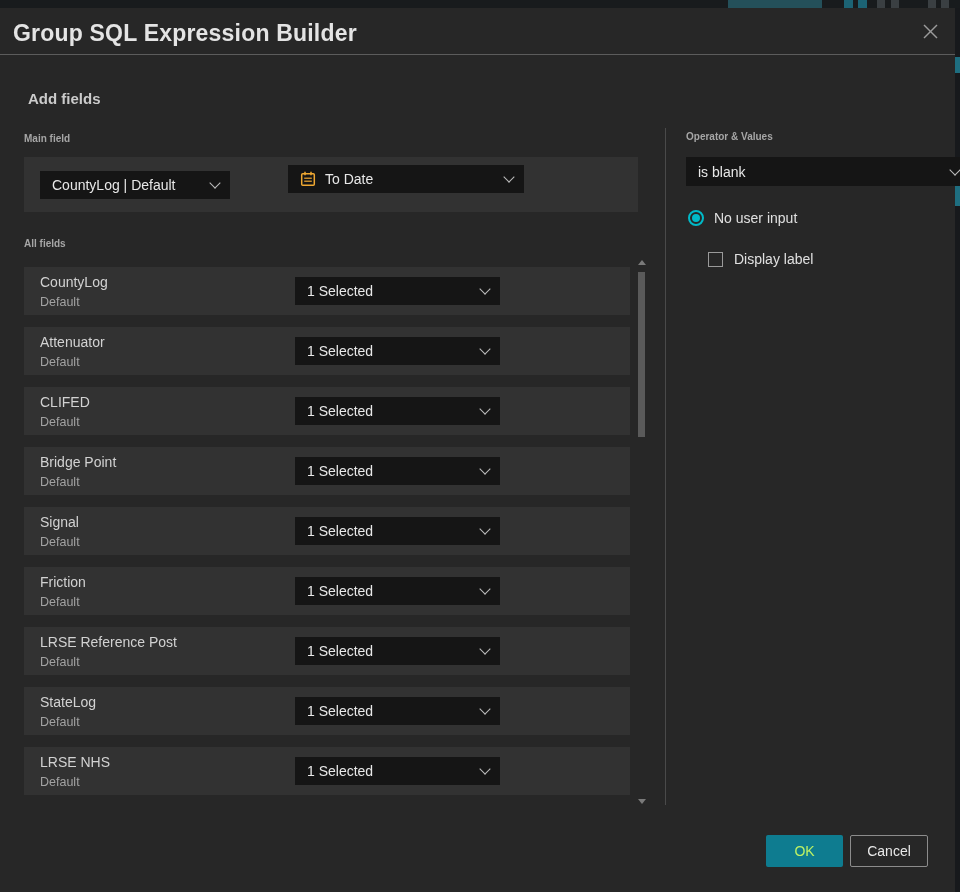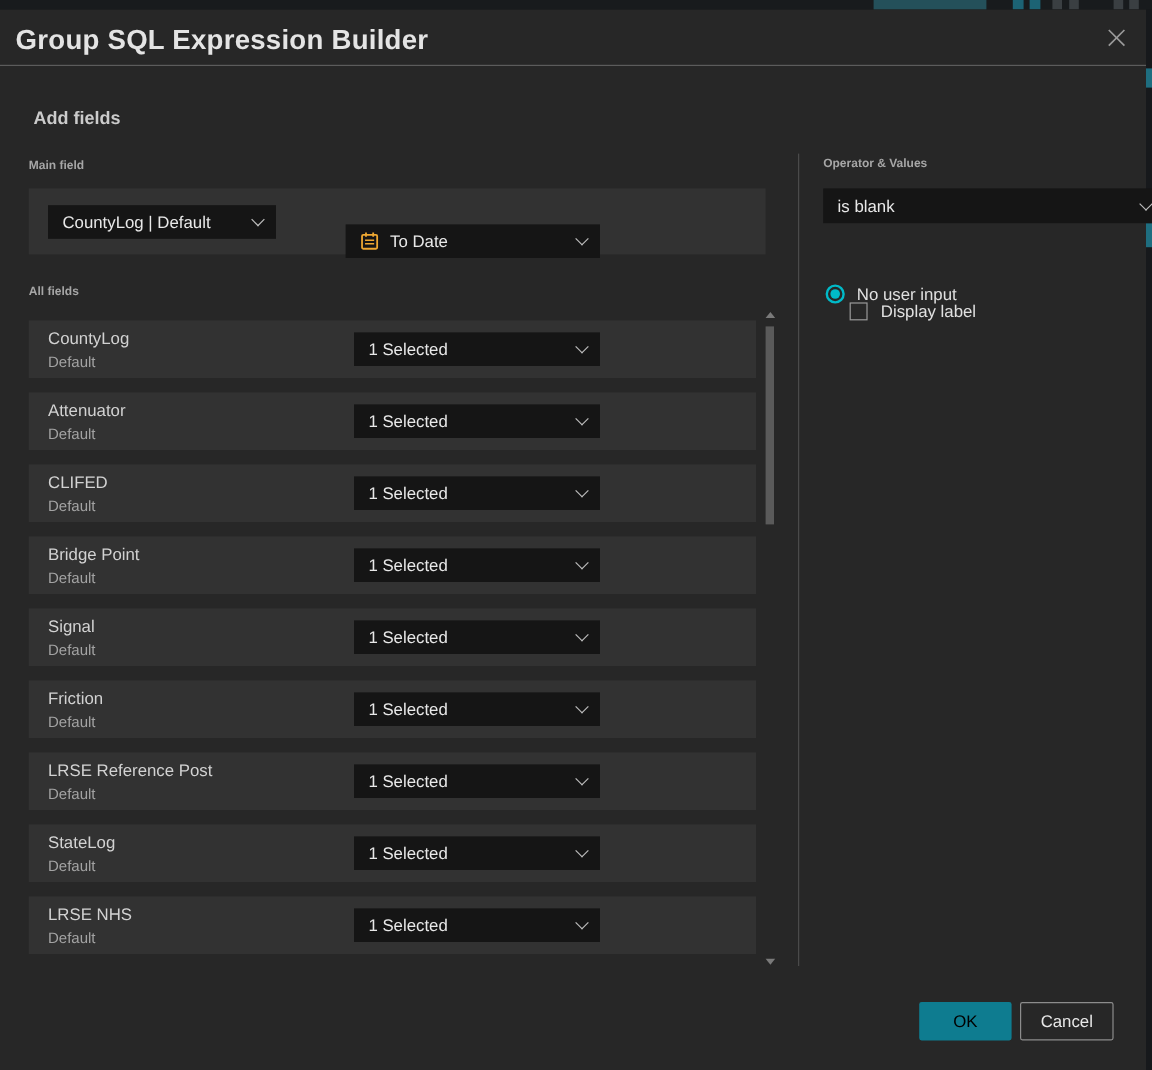--- a/index.html
+++ b/index.html
@@ -30,46 +30,46 @@
     background:#151515;height:28px;box-sizing:border-box;
     display:flex;align-items:center;justify-content:space-between;
     padding:0 11px 0 12px;cursor:pointer;
   }
   .dd-text{font-size:14px;color:#e8e8e8;white-space:nowrap;}
   .dd-left{display:flex;align-items:center;gap:9px;}
   .chev{width:7px;height:7px;border-right:1.6px solid #bdbdbd;border-bottom:1.6px solid #bdbdbd;transform:rotate(45deg);margin-top:-4px;flex:0 0 auto;}
   
   .main-field-box{position:absolute;left:24px;top:149px;width:614px;height:55px;background:#323232;}
   .main-dd1{position:absolute;left:16px;top:14px;width:190px;}
-  .main-dd2{position:absolute;left:264px;top:30px;width:212px;}
+  .main-dd2{position:absolute;left:264px;top:8px;width:236px;}
   
   .fields-list{position:absolute;left:24px;top:259px;width:606px;}
   .field-row{position:relative;height:48px;background:#323232;margin-bottom:12px;}
   .field-name{position:absolute;left:16px;top:7px;font-size:14px;color:#d2d2d2;}
   .field-sub{position:absolute;left:16px;top:28px;font-size:12.5px;color:#a3a3a3;}
   .row-dd{position:absolute;left:271px;top:10px;width:205px;}
   
   .scrollbar{position:absolute;left:636px;top:248px;width:12px;height:552px;}
   .sb-arrow-up{position:absolute;left:2px;top:4px;width:0;height:0;border-left:4px solid transparent;border-right:4px solid transparent;border-bottom:5px solid #7a7a7a;}
   .sb-thumb{position:absolute;left:2px;top:16px;width:7px;height:165px;background:#5a5a5a;}
   .sb-arrow-down{position:absolute;left:2px;bottom:4px;width:0;height:0;border-left:4px solid transparent;border-right:4px solid transparent;border-top:5px solid #7a7a7a;}
   
   .v-divider{position:absolute;left:665px;top:120px;width:1px;height:677px;background:#4a4a4a;}
   
   .op-label{left:686px;top:123px;}
   .op-dd{position:absolute;left:686px;top:149px;width:284px;height:29px;}
-  .radio-row{position:absolute;left:688px;top:229px;display:flex;align-items:center;gap:10px;cursor:pointer;}
+  .radio-row{position:absolute;left:688px;top:202px;display:flex;align-items:center;gap:10px;cursor:pointer;}
   .radio{width:16px;height:16px;border-radius:50%;border:2px solid #00bac8;box-sizing:border-box;position:relative;background:transparent;flex:0 0 auto;}
   .radio.on::after{content:"";position:absolute;left:2px;top:2px;width:8px;height:8px;border-radius:50%;background:#00bac8;}
   .choice-label{font-size:14px;color:#e0e0e0;}
   .check-row{position:absolute;left:708px;top:243px;display:flex;align-items:center;gap:11px;cursor:pointer;}
   .checkbox{width:15px;height:15px;border:1.5px solid #9a9a9a;box-sizing:border-box;background:transparent;flex:0 0 auto;}
   
   .btn{position:absolute;top:827px;height:32px;box-sizing:border-box;display:flex;align-items:center;justify-content:center;font-size:14px;cursor:pointer;border-radius:2px;}
-  .btn-ok{left:766px;width:77px;background:#0e7c90;color:#000000;}
+  .btn-ok{left:766px;width:77px;background:#0e7c90;color:#bef264;}
   .btn-cancel{left:850px;width:78px;background:transparent;border:1px solid #8c8c8c;color:#e8e8e8;}
 </style>
 </head>
 <body>
 
 <div class="top-strip">
   <div class="live-pill">
     
     
   </div>

